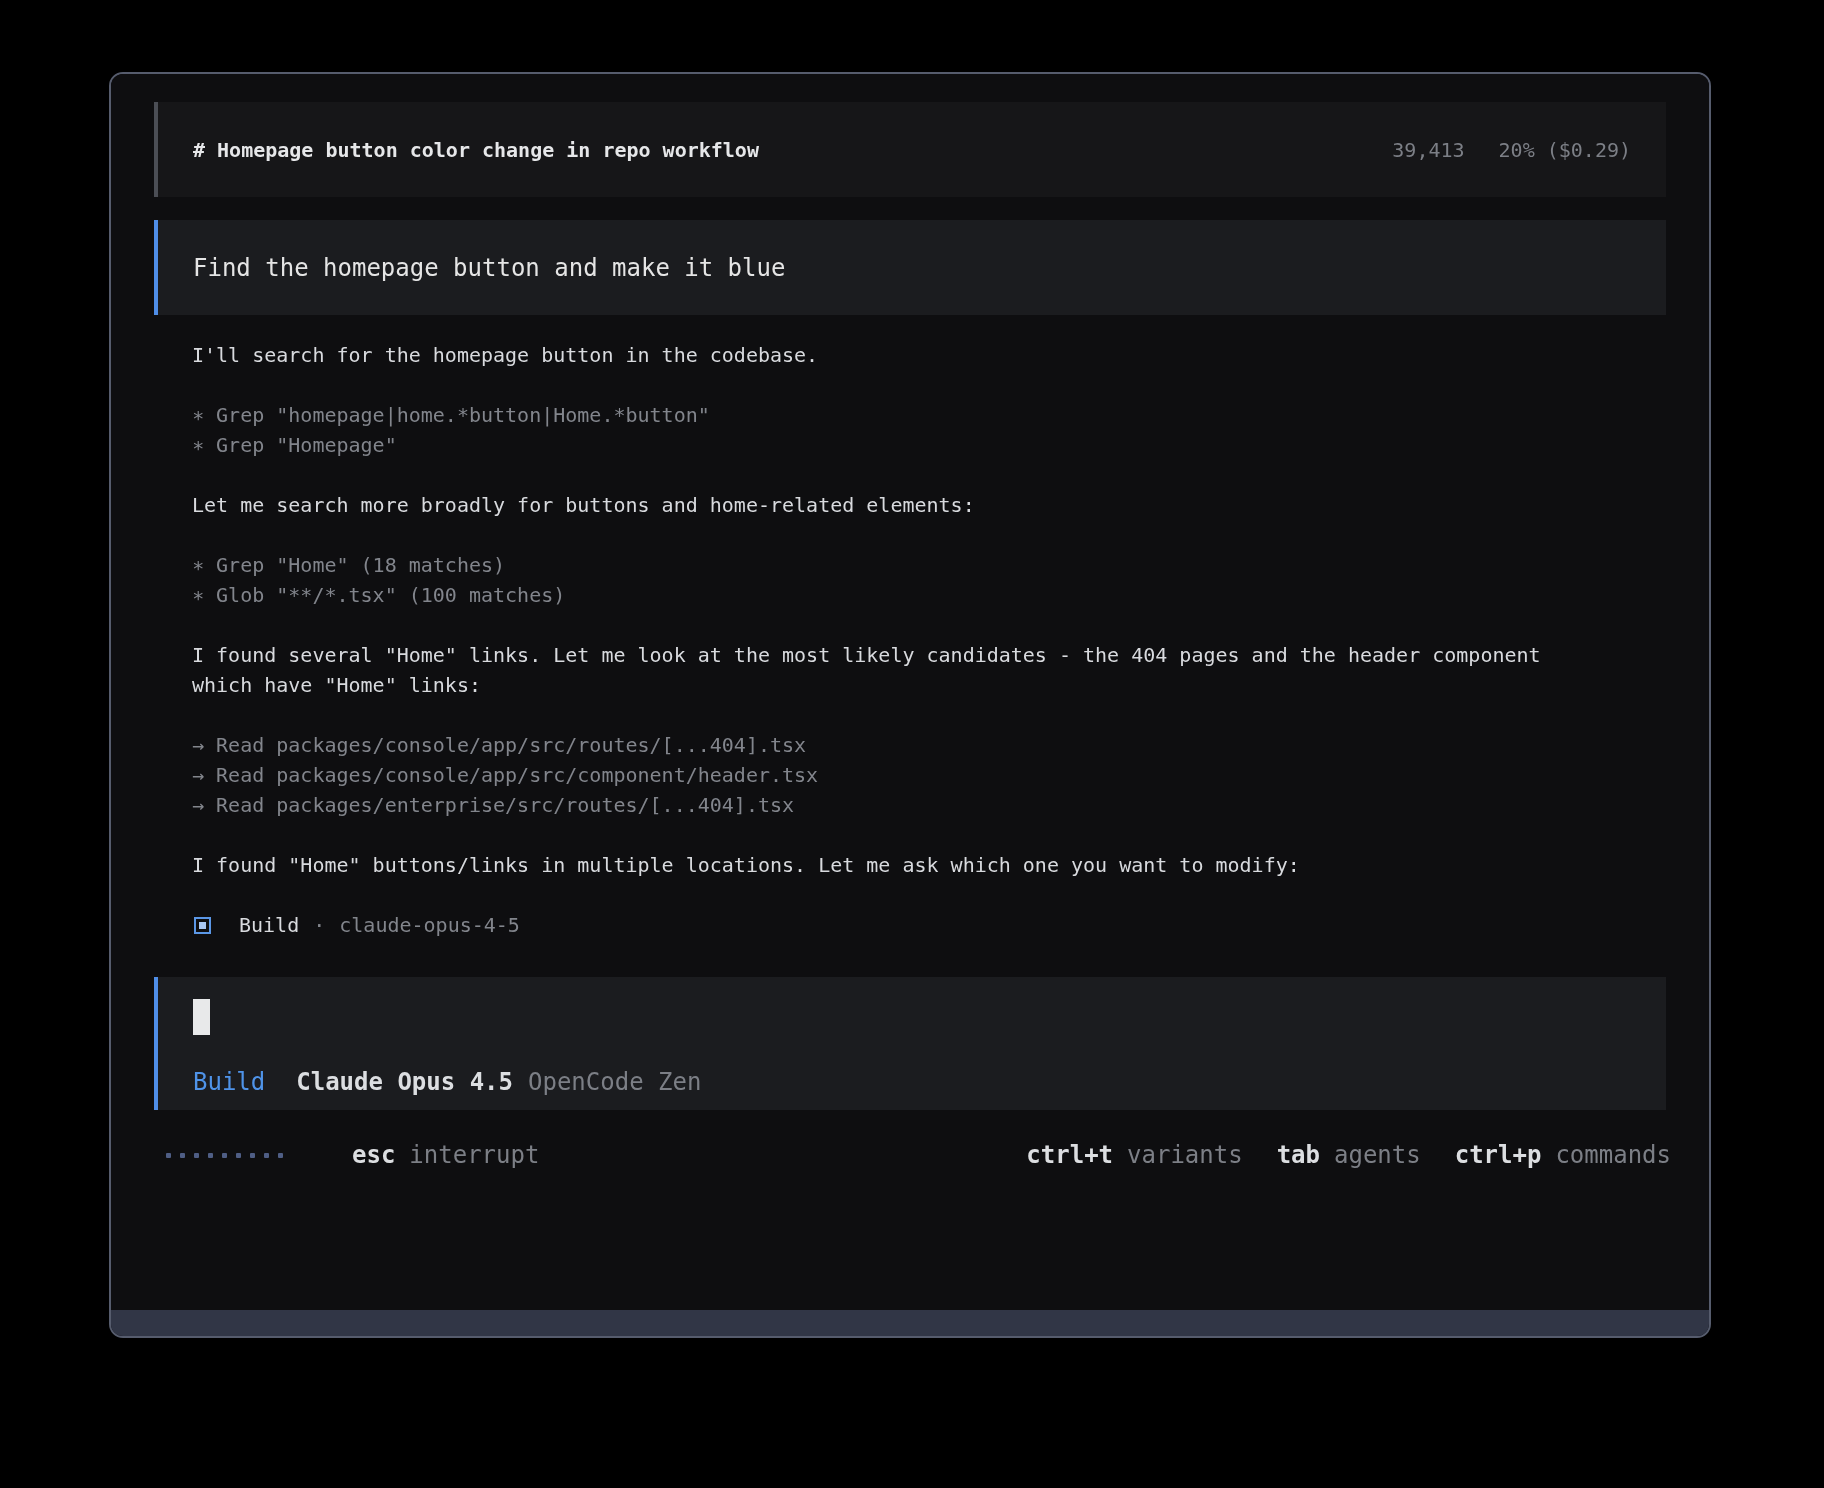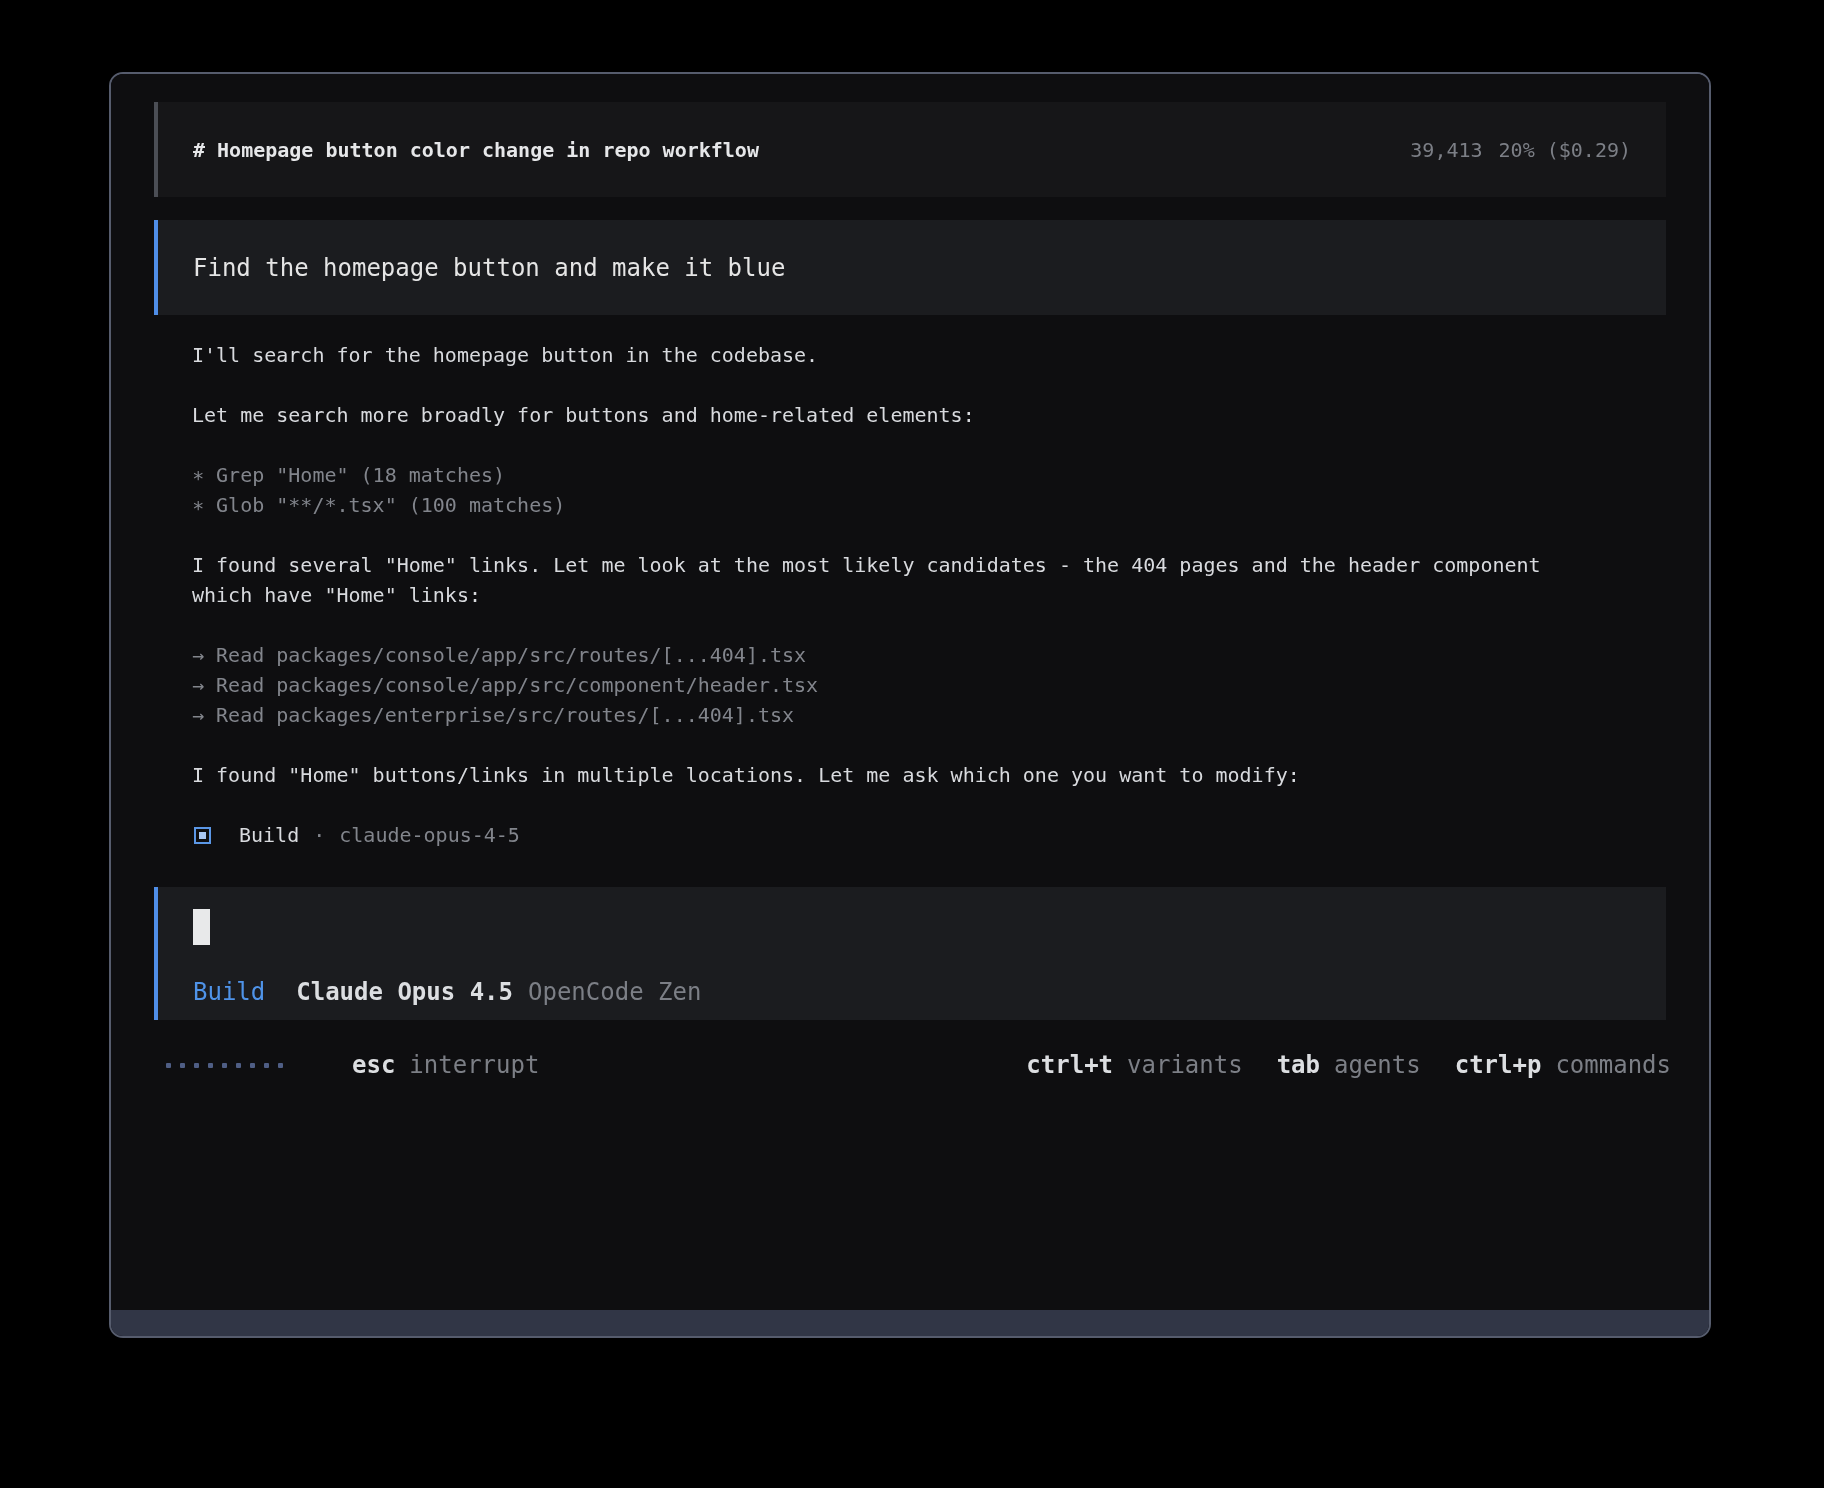--- a/index.html
+++ b/index.html
@@ -30,21 +30,21 @@
   .content { flex:1 1 auto; background:#0e0e10; position:relative; }
 
   .session-header {
     margin:28px 43px 0 43px; height:95px; background:#161618;
     border-left:4px solid #4b4e55;
     display:flex; align-items:center; justify-content:space-between;
     padding:0 35px; font-size:20px;
   }
   .session-title { color:#e6e7e9; font-weight:700; white-space:pre; }
   .session-stats { color:#7c7f86; white-space:pre; }
-  .session-stats .pct { margin-left:16px; }
+  .session-stats .pct { margin-left:34px; }
 
   .user-block {
     margin:23px 43px 0 43px; height:95px; background:#1b1c1f;
     border-left:4px solid #4f8ee8; display:flex; align-items:center;
     padding-left:35px; font-size:24px; color:#e5e5e5; white-space:pre;
   }
 
   .transcript { margin:25px 0 0 81px; width:1420px; font-size:20px; line-height:30px; }
   .para { margin-bottom:30px; }
   .t-white { color:#d8dade; }
@@ -104,20 +104,24 @@
     <div class="user-block">
       <span>Find the homepage button and make it blue</span>
     </div>
 
     <div class="transcript">
 
       <div class="para">
         <div class="line t-white">I'll search for the homepage button in the codebase.</div>
       </div>
 
+      <div class="para">
+        <div class="line t-gray">∗ Grep "homepage|home.*button|Home.*button"</div>
+        <div class="line t-gray">∗ Grep "Homepage"</div>
+      </div>
 
       <div class="para">
         <div class="line t-white">Let me search more broadly for buttons and home-related elements:</div>
       </div>
 
       <div class="para">
         <div class="line t-gray">∗ Grep "Home" (18 matches)</div>
         <div class="line t-gray">∗ Glob "**/*.tsx" (100 matches)</div>
       </div>
 

